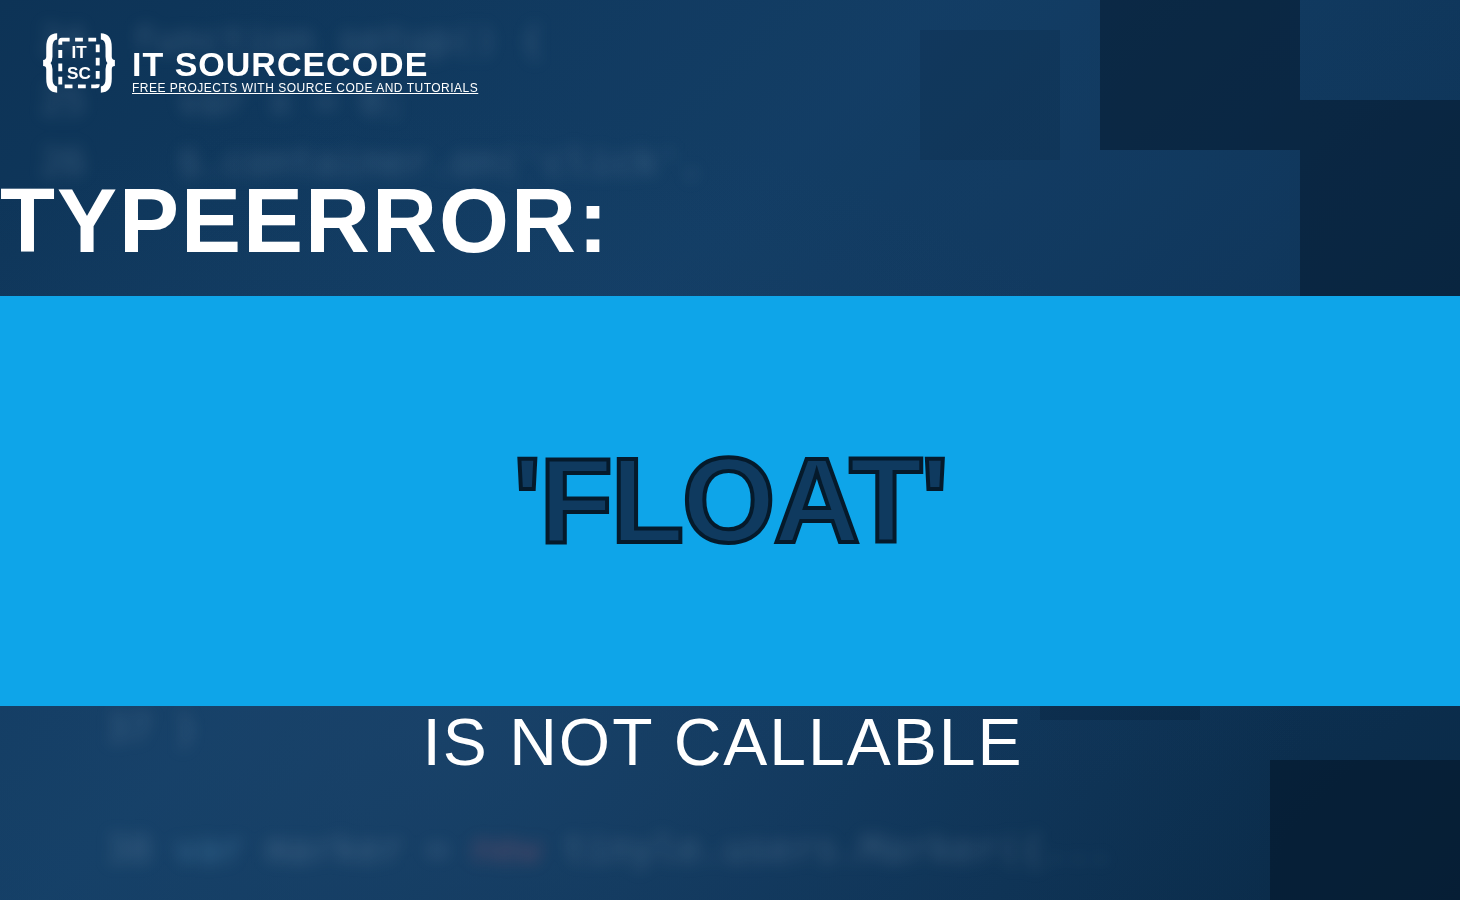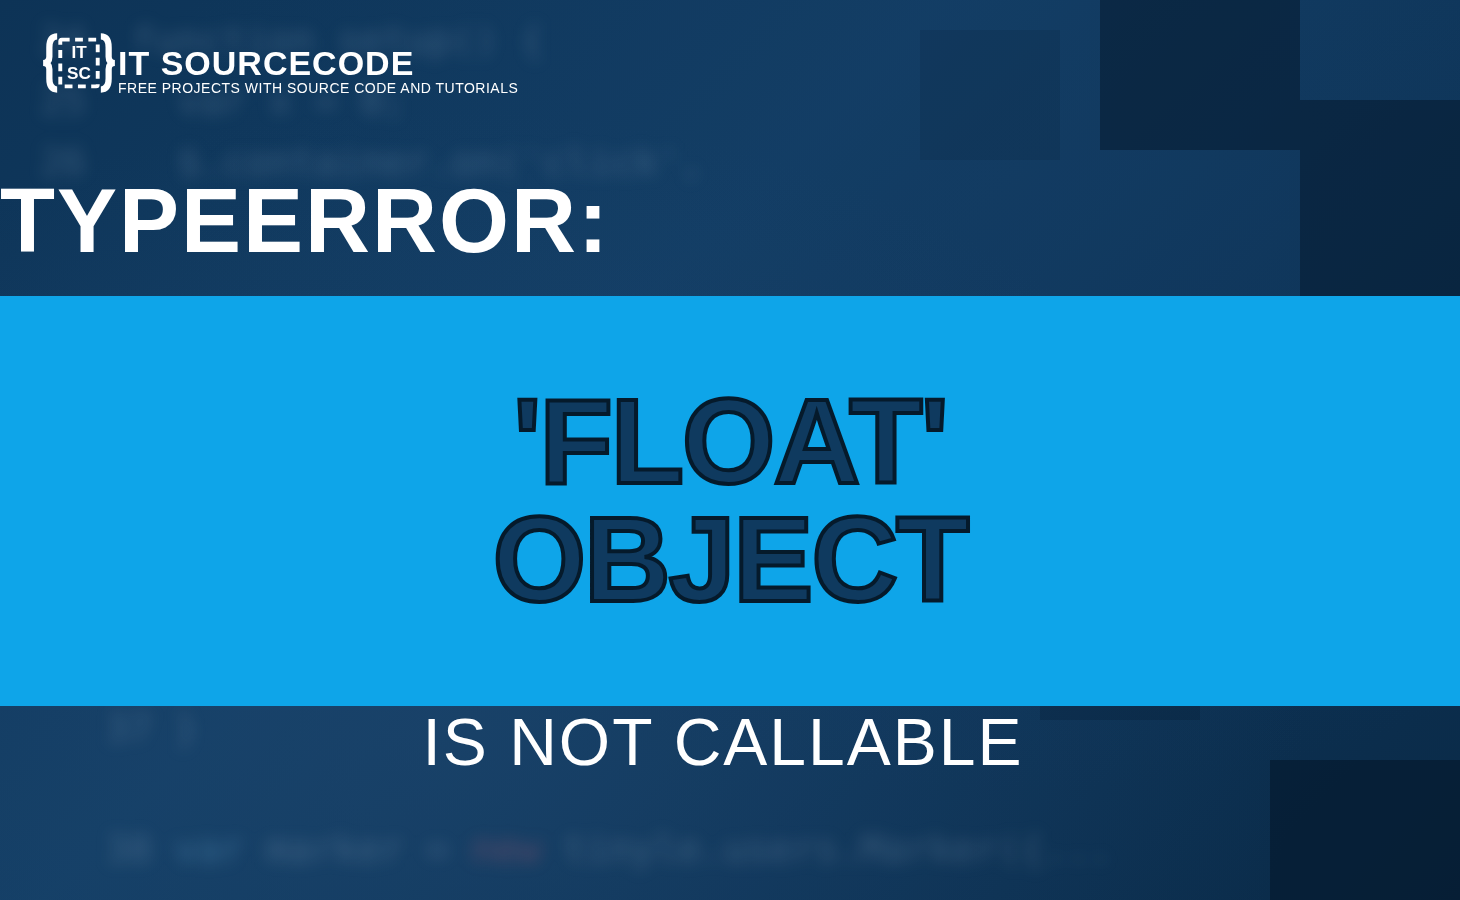--- a/index.html
+++ b/index.html
@@ -48,20 +48,21 @@
   .cb-bot .kw { color: rgba(220,100,120,0.35); }
   .cb-bot .kw2 { color: rgba(120,180,220,0.35); }
 
   
   .logo-wrap {
     position: absolute;
     top: 24px;
     left: 40px;
     display: flex;
     align-items: center;
+    gap: 14px;
     z-index: 5;
   }
   .logo-icon {
     width: 78px;
     height: 78px;
     position: relative;
     display: flex;
     align-items: center;
     justify-content: center;
     flex-shrink: 0;
@@ -70,23 +71,24 @@
   .logo-text .brand {
     color: #fff;
     font-size: 34px;
     font-weight: 800;
     letter-spacing: 1px;
     line-height: 1;
     margin-top: 16px;
   }
   .logo-text .tagline {
     color: #fff;
-    font-size: 14px;
+    font-size: 12px;
     letter-spacing: 0.5px;
     margin-top: 0;
+    text-decoration: underline;
   }
 
   
   .headline-top {
     position: absolute;
     top: 170px;
     left: 0; right: 0;
     text-align: left;
     color: #fff;
     font-size: 90px;
@@ -172,16 +174,15 @@
   <div class="logo-text">
     <div class="brand">IT SOURCECODE</div>
     <div class="tagline">FREE PROJECTS WITH SOURCE CODE AND TUTORIALS</div>
   </div>
 </div>
 
 <div class="headline-top">TYPEERROR:</div>
 
 <div class="band">
   <div class="float-line">'FLOAT'</div>
-  <div class="float-line">OBJECT</div>
 </div>
 
 <div class="headline-bottom">IS NOT CALLABLE</div>
 
 </body></html>

